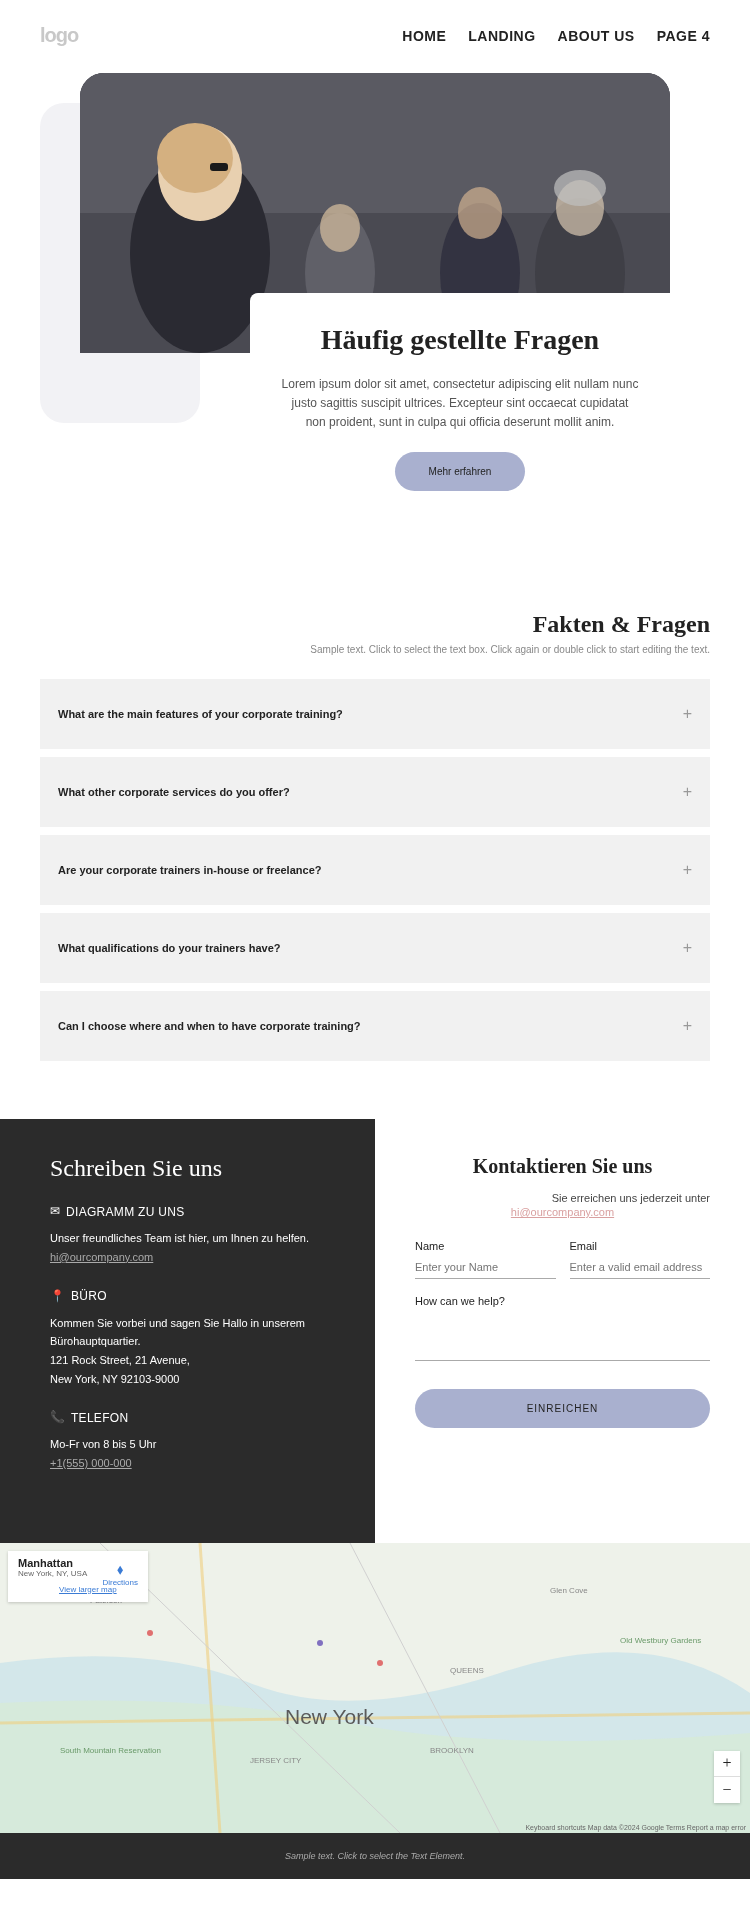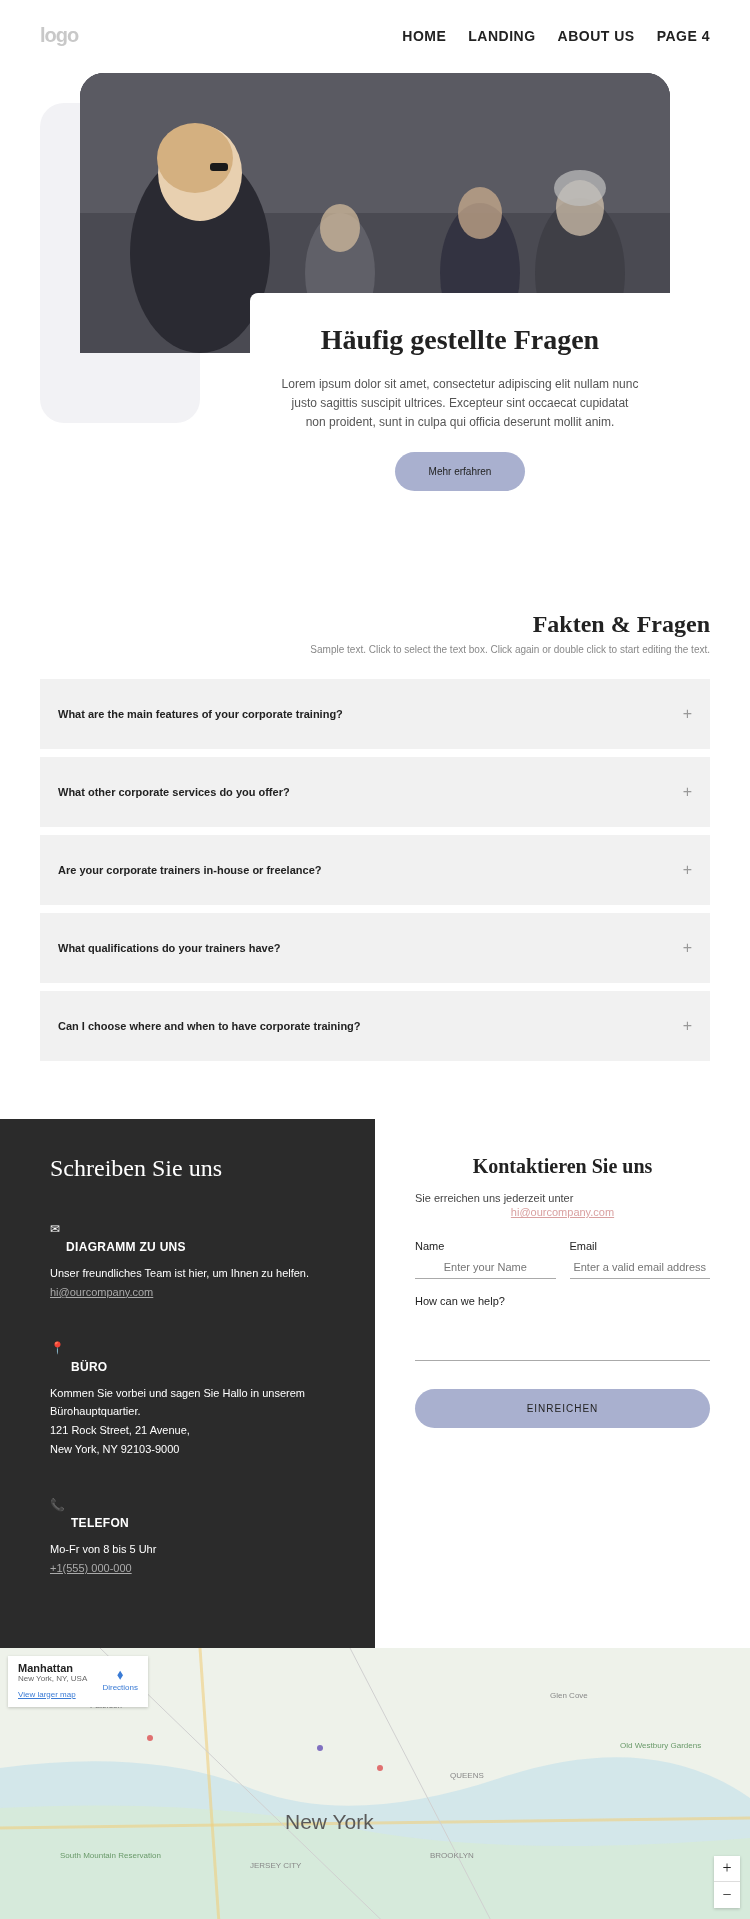--- a/index.html
+++ b/index.html
@@ -29,42 +29,42 @@
 .faq-q { font-family: Arial, sans-serif; font-size: 11px; font-weight: 700; }
 .faq-plus { color: #999; font-size: 16px; font-weight: 300; font-family: Arial; }
 
 
 .contact { display: flex; }
 .contact-left { background: #2b2b2b; color: #fff; width: 50%; padding: 36px 40px 48px 50px; }
 .cl-title { font-size: 24px; font-weight: 500; margin-bottom: 22px; }
 .cl-block { margin-bottom: 22px; }
 .cl-head { display: flex; align-items: center; gap: 6px; margin-bottom: 10px; }
 .cl-head-icon { font-size: 12px; }
-.cl-head-text { font-family: Arial, sans-serif; font-size: 12px; font-weight: 700; letter-spacing: 0.3px; margin-top: 36px; }
+.cl-head-text { font-family: Arial, sans-serif; font-size: 12px; font-weight: 400; letter-spacing: 0.3px; }
 .cl-body { font-family: Arial, sans-serif; font-size: 11px; line-height: 1.7; }
 .cl-link { color: #aaa; text-decoration: underline; }
 
 .contact-right { width: 50%; padding: 36px 40px; background: #fff; }
 .cr-title { font-size: 20px; font-weight: 600; text-align: center; margin-bottom: 14px; }
-.cr-sub { font-family: Arial, sans-serif; font-size: 11px; text-align: left; color: #444; }
+.cr-sub { font-family: Arial, sans-serif; font-size: 11px; text-align: right; color: #444; }
 .cr-email { display: block; text-align: center; color: #d9a0a0; font-family: Arial, sans-serif; font-size: 11px; text-decoration: underline; margin-top: 2px; margin-bottom: 22px; }
 .cr-row { display: flex; gap: 14px; margin-bottom: 16px; }
 .cr-field { flex: 1; }
 .cr-label { font-family: Arial, sans-serif; font-size: 11px; display: block; margin-bottom: 4px; }
-.cr-input { width: 100%; border: none; border-bottom: 1px solid #aaa; padding: 5px 0; font-family: Arial, sans-serif; font-size: 11px; outline: none; background: transparent; text-align: center; }
+.cr-input { width: 100%; border: none; border-bottom: 1px solid #aaa; padding: 5px 0; font-family: Arial, sans-serif; font-size: 11px; outline: none; background: transparent; }
 .cr-textarea { width: 100%; border: none; border-bottom: 1px solid #aaa; height: 50px; outline: none; font-family: Arial, sans-serif; font-size: 11px; resize: none; background: transparent; }
 .cr-submit { display: block; width: 100%; margin-top: 24px; background: #a9b0cf; border: none; padding: 14px; border-radius: 24px; font-family: Arial, sans-serif; font-size: 10px; letter-spacing: 1px; color: #222; cursor: pointer; }
 
 
 .map { position: relative; height: 290px; background: linear-gradient(135deg, #e8f0e4 0%, #f4f0e8 25%, #d4e8ec 50%, #e8f0e4 75%, #f0ece4 100%); overflow: hidden; }
 .map svg { width: 100%; height: 100%; }
 .map-box { position: absolute; top: 8px; left: 8px; background: #fff; padding: 6px 10px; box-shadow: 0 1px 3px rgba(0,0,0,0.2); font-family: Arial, sans-serif; width: 140px; }
 .map-box-title { font-size: 11px; font-weight: 700; }
 .map-box-sub { font-size: 8px; color: #666; }
-.map-box-link { font-size: 8px; color: #3a7bd5; margin-top: 4px; display: inline-block; }
+.map-box-link { font-size: 8px; color: #3a7bd5; margin-top: 4px; display: inline-block; margin-left: 41px; }
 .map-dir { position: absolute; top: 10px; right: 10px; color: #3a7bd5; font-size: 8px; font-family: Arial; text-align: center; }
 .map-zoom { position: absolute; bottom: 30px; right: 10px; background: #fff; box-shadow: 0 1px 3px rgba(0,0,0,0.2); width: 26px; }
 .map-zoom div { height: 26px; display: flex; align-items: center; justify-content: center; font-size: 16px; cursor: pointer; }
 .map-zoom div:first-child { border-bottom: 1px solid #ddd; }
 .map-attr { position: absolute; bottom: 2px; right: 4px; font-family: Arial; font-size: 7px; color: #666; }
 .map-label-ny { position: absolute; top: 52%; left: 38%; font-family: Arial; font-size: 21px; color: #5a5a5a; font-weight: 400; margin-top: 12px; }
 
 
 .footer { background: #2b2b2b; text-align: center; padding: 18px; }
 .footer-text { font-family: Arial, sans-serif; font-style: italic; font-size: 9px; color: #aaa; }

